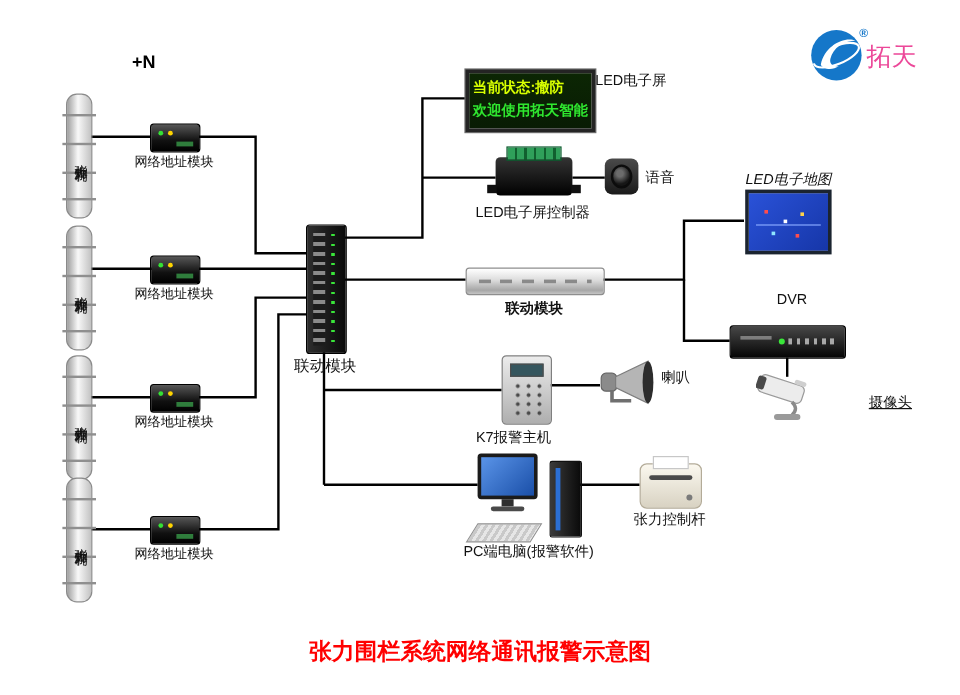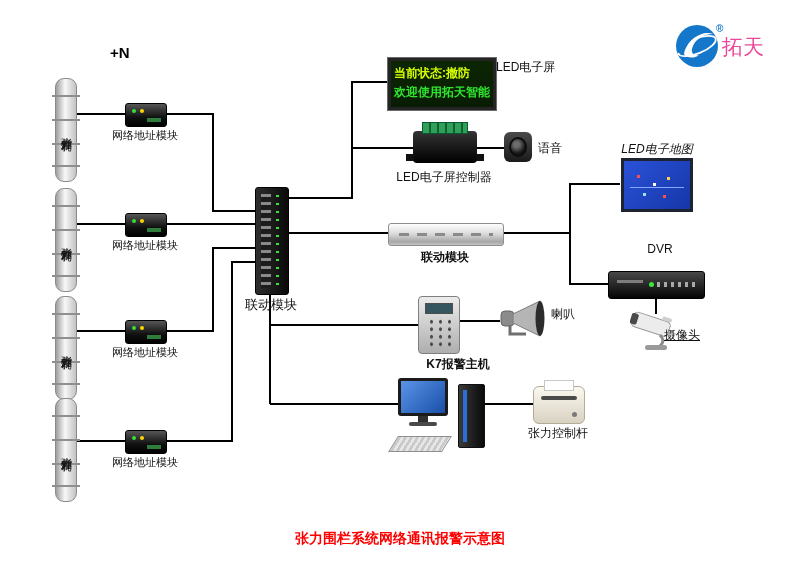--- a/index.html
+++ b/index.html
@@ -81,21 +81,21 @@
   .tower::after{content:"";position:absolute;left:4px;top:5px;bottom:5px;width:4px;background:#2b6fd4;}
   .kb{position:absolute;left:0;top:58px;width:52px;height:14px;border:1px solid #8f8f8f;
         background:repeating-linear-gradient(90deg,#c9c9c9 0 3px,#e6e6e6 3px 6px);transform:skewX(-32deg);}
   
   .printer{position:absolute;width:50px;height:36px;border:1px solid #b3ab98;border-radius:6px;
         background:linear-gradient(180deg,#fbf8ef,#d8d2c2);}
   .printer .paper{position:absolute;left:10px;top:-7px;width:28px;height:9px;background:#ffffff;border:1px solid #c7c7c7;}
   .printer .pslot{position:absolute;left:7px;top:9px;right:7px;height:4px;background:#4a4a4a;border-radius:2px;}
   .printer .pbtn{position:absolute;right:7px;bottom:6px;width:5px;height:5px;border-radius:50%;background:#7a7a7a;}
   
-  .title{position:absolute;left:200px;top:530px;width:400px;text-align:center;font-size:14px;font-weight:bold;color:#ff0000;}
+  .title{position:absolute;left:200px;top:530px;width:400px;text-align:center;font-size:19px;font-weight:bold;color:#ff0000;}
   .plusn{position:absolute;left:110px;top:44px;font-size:15px;font-weight:bold;color:#000;}
   .brand{position:absolute;left:722px;top:33px;font-size:21px;font-weight:normal;color:#ec4899;}
   .reg{position:absolute;left:716px;top:23px;font-size:10px;color:#1577c9;font-weight:bold;}
 </style>
 </head>
 <body>
 
 <div class="stage">
 
   <svg class="wires" viewBox="0 0 800 579" fill="none" stroke="#000" stroke-width="2">
@@ -201,45 +201,46 @@
 
   <svg class="abs" style="left:630px;top:308px;" width="52" height="48" viewBox="0 0 52 48">
     <g transform="rotate(18 22 16)">
       <rect x="2" y="9" width="38" height="15" rx="4" fill="#ececec" stroke="#9a9a9a"></rect>
       <rect x="0" y="11" width="7" height="11" rx="2" fill="#4a4a4a"></rect>
       <rect x="30" y="5" width="10" height="4" rx="2" fill="#cfcfcf"></rect>
     </g>
     <path d="M30 27 C34 31 34 34 30 38" fill="none" stroke="#8a8a8a" stroke-width="3"></path>
     <rect x="15" y="37" width="22" height="5" rx="2.5" fill="#9a9a9a"></rect>
   </svg>
-  <div class="label" style="left:664px;top:328px;text-align:left;text-decoration:underline;">摄像头</div>
+  <div class="label" style="left:724px;top:328px;text-align:left;text-decoration:underline;">摄像头</div>
 
   <svg class="abs" style="left:500px;top:298px;" width="46" height="44" viewBox="0 0 46 44">
     <rect x="1" y="13" width="13" height="15" rx="4" fill="#8b8b8b" stroke="#666666"></rect>
     <path d="M13 16 L40 3 L40 38 L13 25 Z" fill="#b5b5b5" stroke="#7d7d7d"></path>
     <ellipse cx="40" cy="20.5" rx="4.5" ry="17.5" fill="#2c2c2c"></ellipse>
     <path d="M10 27 L10 36 L26 36" fill="none" stroke="#6f6f6f" stroke-width="3"></path>
   </svg>
   <div class="label" style="left:551px;top:307px;text-align:left;">喇叭</div>
 
   <div class="k7" style="left:418px;top:296px;">
     <div class="kscreen"></div>
     <div class="keys"></div>
   </div>
-  <div class="label" style="left:416px;top:357px;width:84px;font-weight:bold;">K7报警主机</div>
+  <div class="label" style="left:386px;top:357px;width:84px;">K7报警主机</div>
 
   <div class="pcgroup" style="left:393px;top:378px;">
     <div class="pcmon">
         <div class="pcscr"></div>
       </div>
     <div class="pcstand"></div>
     <div class="pcbase"></div>
     <div class="tower"></div>
     <div class="kb"></div>
   </div>
+  <div class="label" style="left:368px;top:452px;width:145px;">PC端电脑(报警软件)</div>
 
   <div class="printer" style="left:533px;top:386px;">
     <div class="paper"></div>
     <div class="pslot"></div>
     <div class="pbtn"></div>
   </div>
   <div class="label" style="left:518px;top:426px;width:80px;">张力控制杆</div>
 
   <div class="title">张力围栏系统网络通讯报警示意图</div>
 

